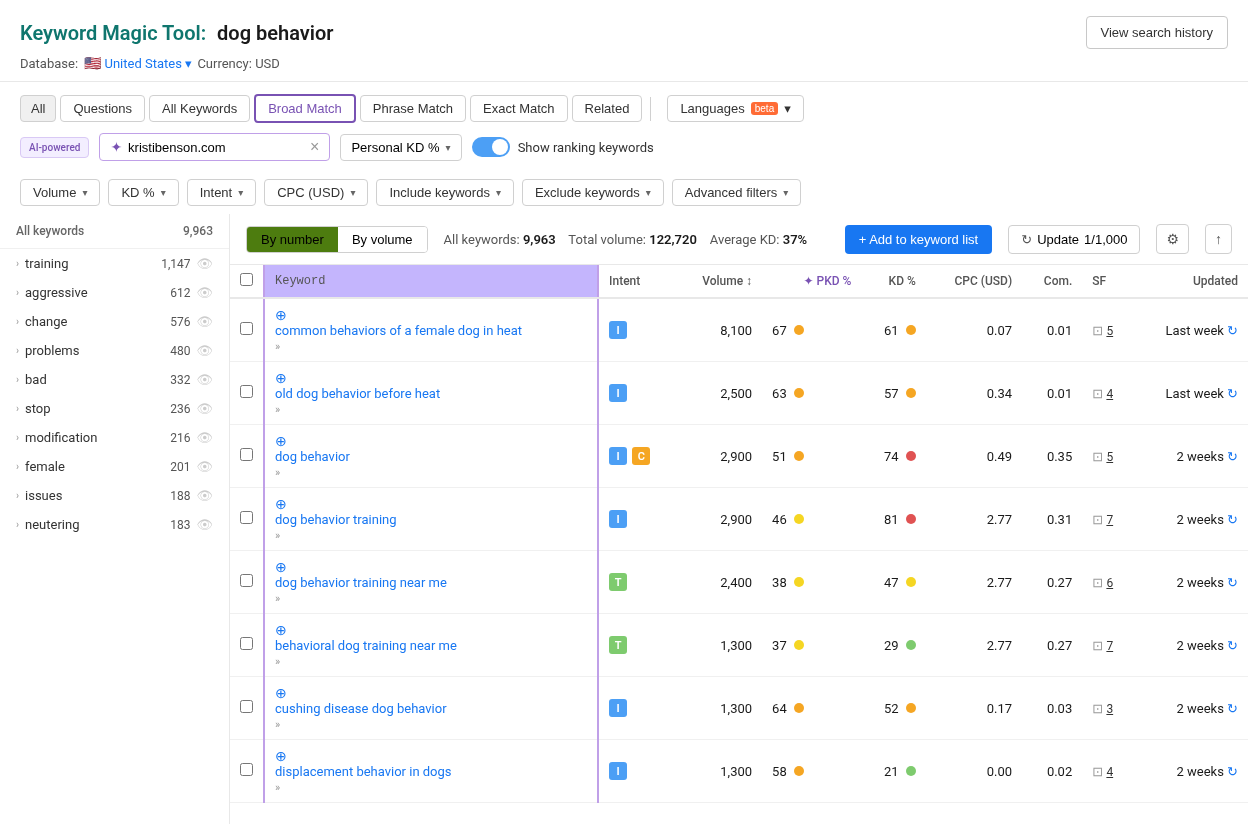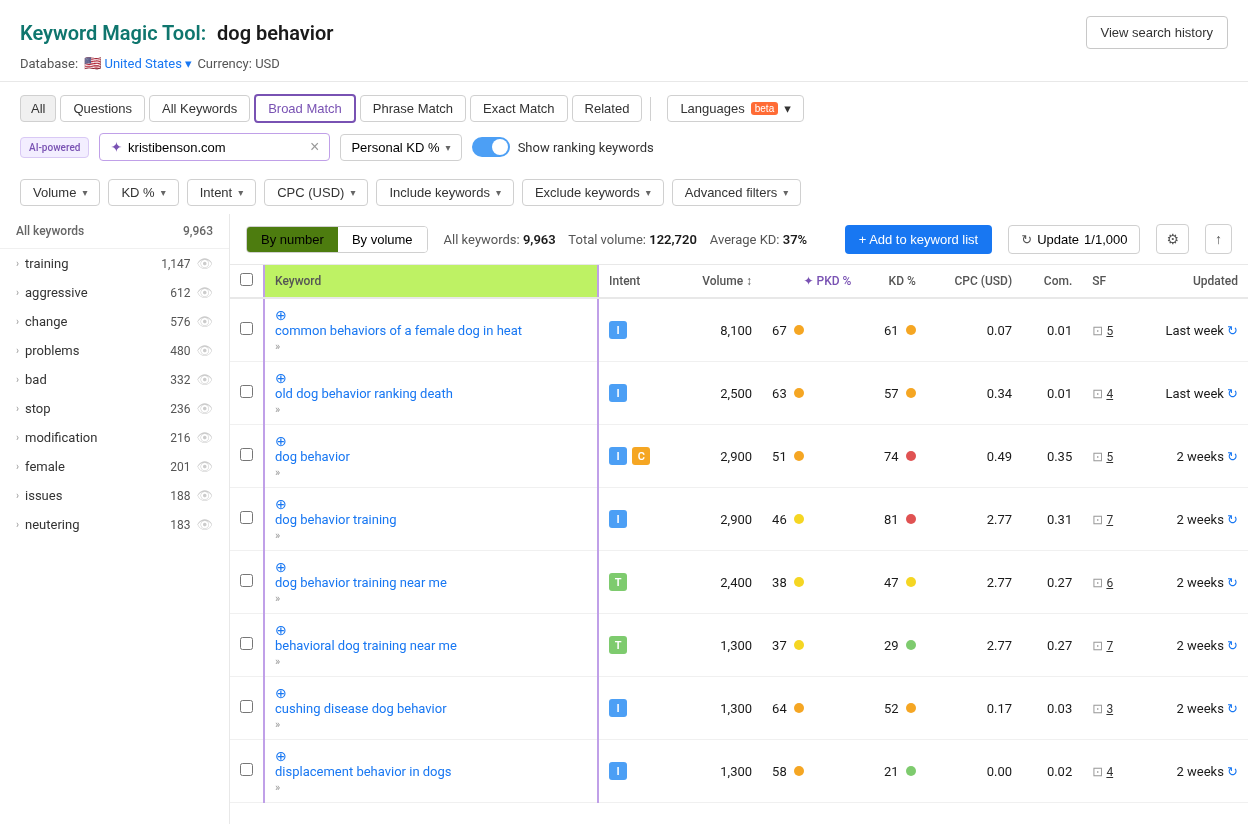--- a/index.html
+++ b/index.html
@@ -75,21 +75,21 @@
     .dot { width: 10px; height: 10px; border-radius: 50%; display: inline-block; margin-left: 4px; }
     .dot-orange { background: #f5a623; }
     .dot-red { background: #e05252; }
     .dot-green { background: #7ecb6e; }
     .dot-yellow { background: #f5d623; }
     .sf-icon { color: #999; font-size: 13px; cursor: pointer; }
     .sf-num { font-size: 12px; color: #333; text-decoration: underline; cursor: pointer; }
     .refresh-icon { color: #1877f2; font-size: 13px; cursor: pointer; }
     .checkbox-cell { width: 30px; }
     .keyword-col { min-width: 200px; border-right: 2px solid #c0a0e8; border-left: 2px solid #c0a0e8; }
-    .keyword-col-header { border-right: 2px solid #c0a0e8; border-left: 2px solid #c0a0e8; background: #bef264; }
+    .keyword-col-header { border-right: 2px solid #c0a0e8; border-left: 2px solid #c0a0e8; background: #c4b5fd; font-family: Liberation Mono, monospace; }
     .pkd-col { min-width: 80px; }
     .num-right { text-align: right; }
     .tab-all { background: #f0f0f0; border: 1px solid #d0d0d0; border-radius: 4px; padding: 5px 10px; cursor: pointer; font-size: 13px; }
   </style>
 </head>
 <body>
 
 <div>
 
   <div class="header">
@@ -328,21 +328,21 @@
                 <span class="refresh-icon">↻</span>
               </td>
             </tr>
 
             <tr class="table-row">
               <td class="checkbox-cell">
                 <input type="checkbox" style="">
               </td>
               <td class="keyword-col">
                 <span class="add-icon">⊕</span>
-                <a class="kw-link" href="#">old dog behavior ranking death</a>
+                <a class="kw-link" href="#">old dog behavior before heat</a>
                 <span class="arrow-icon">»</span>
               </td>
               <td>
                 <span class="intent-badge intent-i">I</span>
               </td>
               <td class="num-right">2,500</td>
               <td>
                 <span>63</span>
                 <span class="dot dot-orange"></span>
               </td>

